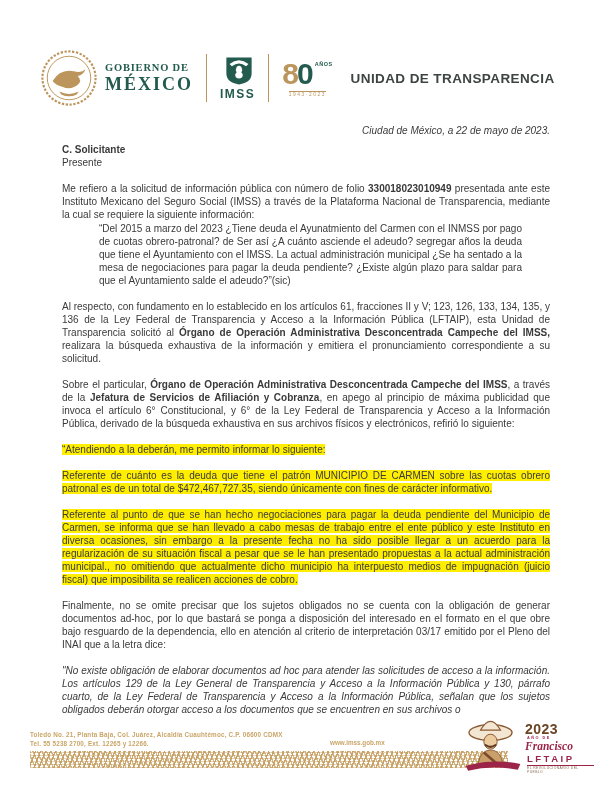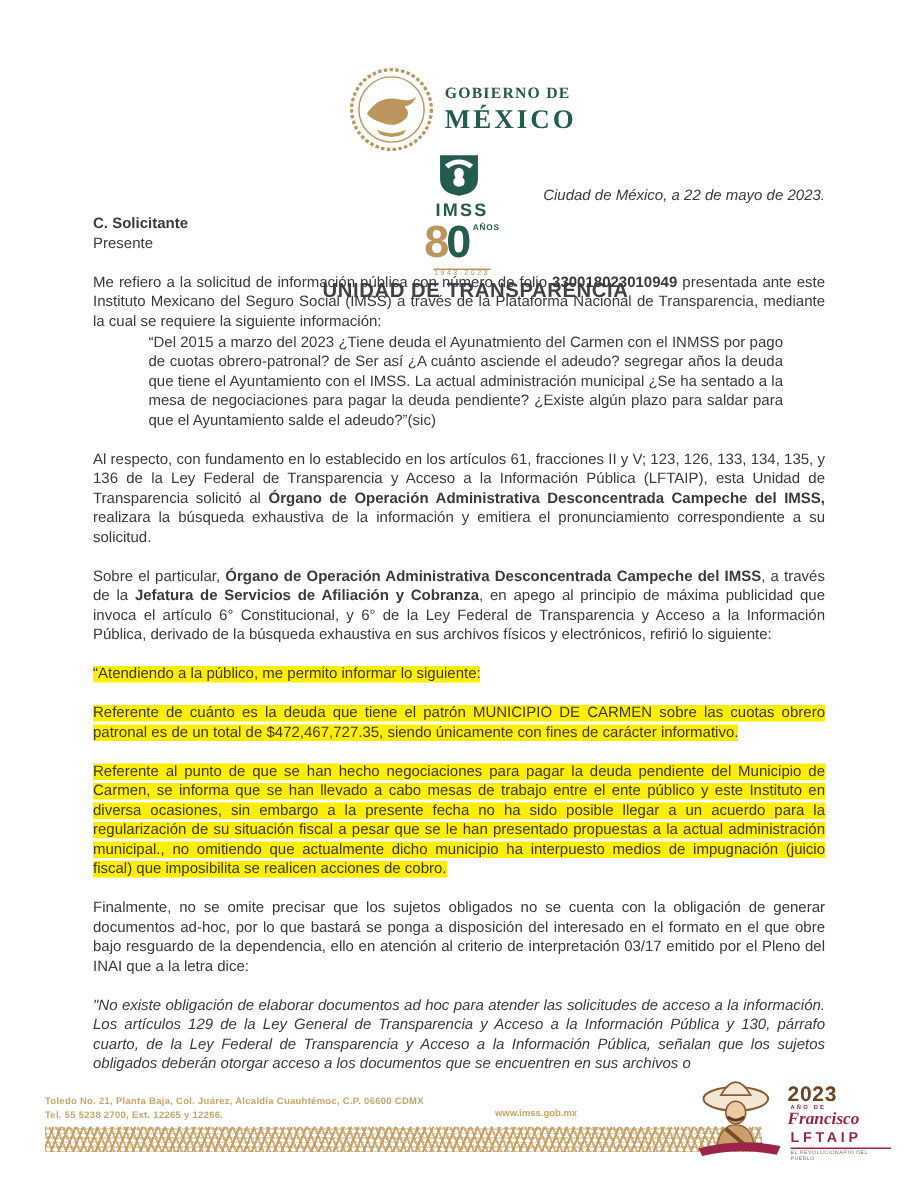--- a/index.html
+++ b/index.html
@@ -9,28 +9,28 @@
     background:#ffffff;
     margin:0 auto;
     font-family:"Liberation Sans", sans-serif;
     color:#3a3a3a;
     overflow:hidden;
   }
   
   .header{
     display:flex;align-items:center;
     padding:44px 36px 0 40px;
-    height:68px;box-sizing:content-box;flex-direction:column;
+    height:68px;box-sizing:content-box;
   }
   .gobmx{display:flex;align-items:center;}
   .gobmx-text{margin-left:7px;font-family:"Liberation Serif",serif;font-weight:700;color:#235b4e;line-height:1;}
   .gobmx-line1{font-size:10.5px;letter-spacing:.8px;display:block;}
   .gobmx-line2{font-size:18px;letter-spacing:2px;display:block;margin-top:2px;}
   .vdivider{width:1px;height:48px;background:#bc955c;margin:0 13px;}
-  .imss-logo{display:flex;flex-direction:column;align-items:flex-start;}
+  .imss-logo{display:flex;flex-direction:column;align-items:flex-end;}
   .imss-label{font-size:12px;font-weight:700;color:#235b4e;letter-spacing:1.5px;margin-top:1px;}
   .logo80{display:flex;flex-direction:column;align-items:center;line-height:1;}
   .logo80-row{display:flex;align-items:flex-start;}
   .d8{font-size:30px;font-weight:800;color:#bc955c;letter-spacing:-2px;}
   .d0{font-size:30px;font-weight:800;color:#235b4e;}
   .anos{font-size:5.5px;font-weight:700;color:#235b4e;letter-spacing:.5px;margin-left:1px;margin-top:3px;}
   .years80{font-size:4.8px;color:#bc955c;letter-spacing:1.6px;margin-top:2px;border-top:.5px solid #bc955c;padding-top:1px;}
   .unit-title{
     margin-left:18px;
     font-size:13.5px;font-weight:600;color:#3d4543;letter-spacing:.4px;
@@ -129,21 +129,21 @@
     <div class="salutation">Presente</div>
 
     <p class="para"><span>Me refiero a la solicitud de información pública con número de folio </span><span class="b">330018023010949</span><span> presentada ante este Instituto Mexicano del Seguro Social (IMSS) a través de la Plataforma Nacional de Transparencia, mediante la cual se requiere la siguiente información:</span></p>
 
     <p class="quote-block">“Del 2015 a marzo del 2023 ¿Tiene deuda el Ayunatmiento del Carmen con el INMSS por pago de cuotas obrero-patronal? de Ser así ¿A cuánto asciende el adeudo? segregar años la deuda que tiene el Ayuntamiento con el IMSS. La actual administración municipal ¿Se ha sentado a la mesa de negociaciones para pagar la deuda pendiente? ¿Existe algún plazo para saldar para que el Ayuntamiento salde el adeudo?”(sic)</p>
 
     <p class="para"><span>Al respecto, con fundamento en lo establecido en los artículos 61, fracciones II y V; 123, 126, 133, 134, 135, y 136 de la Ley Federal de Transparencia y Acceso a la Información Pública (LFTAIP), esta Unidad de Transparencia solicitó al </span><span class="b">Órgano de Operación Administrativa Desconcentrada Campeche del IMSS,</span><span> realizara la búsqueda exhaustiva de la información y emitiera el pronunciamiento correspondiente a su solicitud.</span></p>
 
     <p class="para"><span>Sobre el particular, </span><span class="b">Órgano de Operación Administrativa Desconcentrada Campeche del IMSS</span><span>, a través de la </span><span class="b">Jefatura de Servicios de Afiliación y Cobranza</span><span>, en apego al principio de máxima publicidad que invoca el artículo 6° Constitucional, y 6° de la Ley Federal de Transparencia y Acceso a la Información Pública, derivado de la búsqueda exhaustiva en sus archivos físicos y electrónicos, refirió lo siguiente:</span></p>
 
-    <p class="hl-para"><span class="hl">“Atendiendo a la público, me permito informar lo siguiente:</span></p>
+    <p class="hl-para"><span class="hl">“Atendiendo a la deberán, me permito informar lo siguiente:</span></p>
 
     <p class="hl-para"><span class="hl">Referente de cuánto es la deuda que tiene el patrón MUNICIPIO DE CARMEN sobre las cuotas obrero patronal es de un total de $472,467,727.35, siendo únicamente con fines de carácter informativo.</span></p>
 
     <p class="hl-para"><span class="hl">Referente al punto de que se han hecho negociaciones para pagar la deuda pendiente del Municipio de Carmen, se informa que se han llevado a cabo mesas de trabajo entre el ente público y este Instituto en diversa ocasiones, sin embargo a la presente fecha no ha sido posible llegar a un acuerdo para la regularización de su situación fiscal a pesar que se le han presentado propuestas a la actual administración municipal., no omitiendo que actualmente dicho municipio ha interpuesto medios de impugnación (juicio fiscal) que imposibilita se realicen acciones de cobro.</span></p>
 
     <p class="para">Finalmente, no se omite precisar que los sujetos obligados no se cuenta con la obligación de generar documentos ad-hoc, por lo que bastará se ponga a disposición del interesado en el formato en el que obre bajo resguardo de la dependencia, ello en atención al criterio de interpretación 03/17 emitido por el Pleno del INAI que a la letra dice:</p>
 
     <p class="italic-quote">"No existe obligación de elaborar documentos ad hoc para atender las solicitudes de acceso a la información. Los artículos 129 de la Ley General de Transparencia y Acceso a la Información Pública y 130, párrafo cuarto, de la Ley Federal de Transparencia y Acceso a la Información Pública, señalan que los sujetos obligados deberán otorgar acceso a los documentos que se encuentren en sus archivos o</p>
 
   </div>

